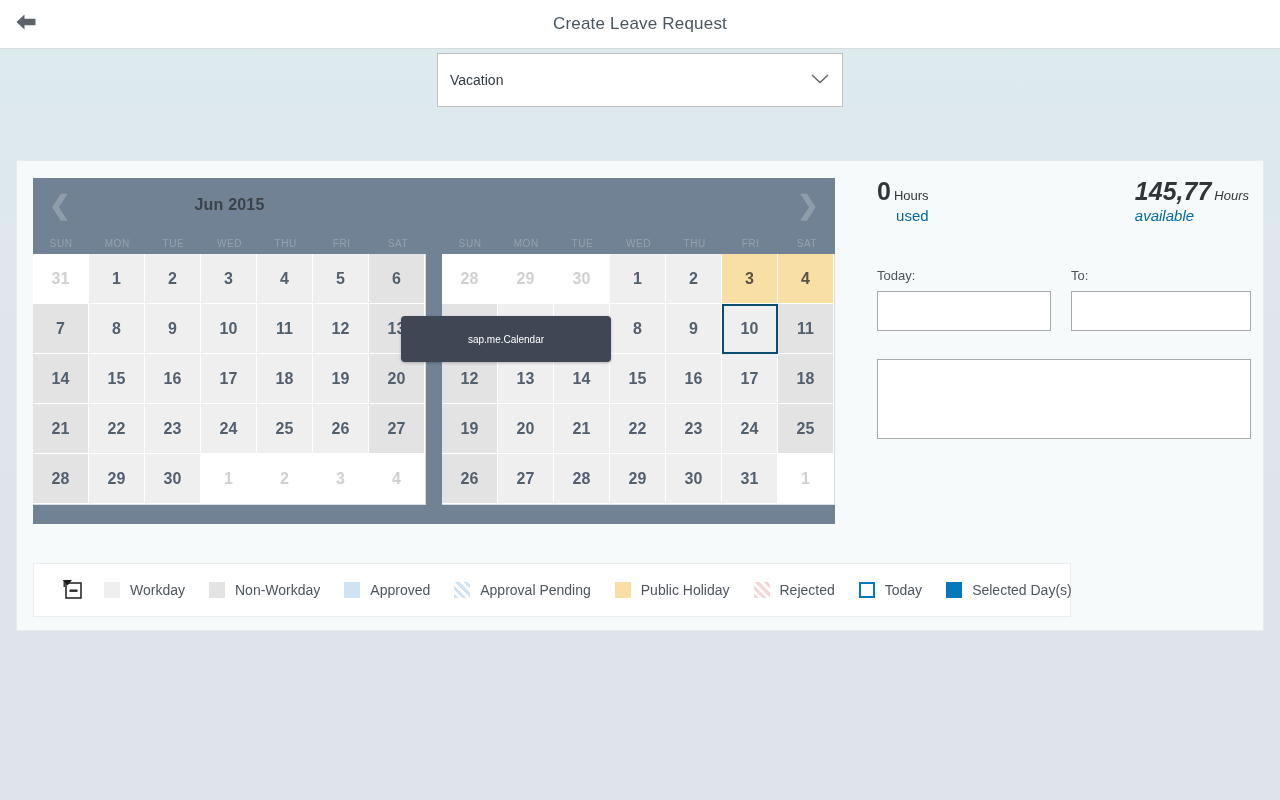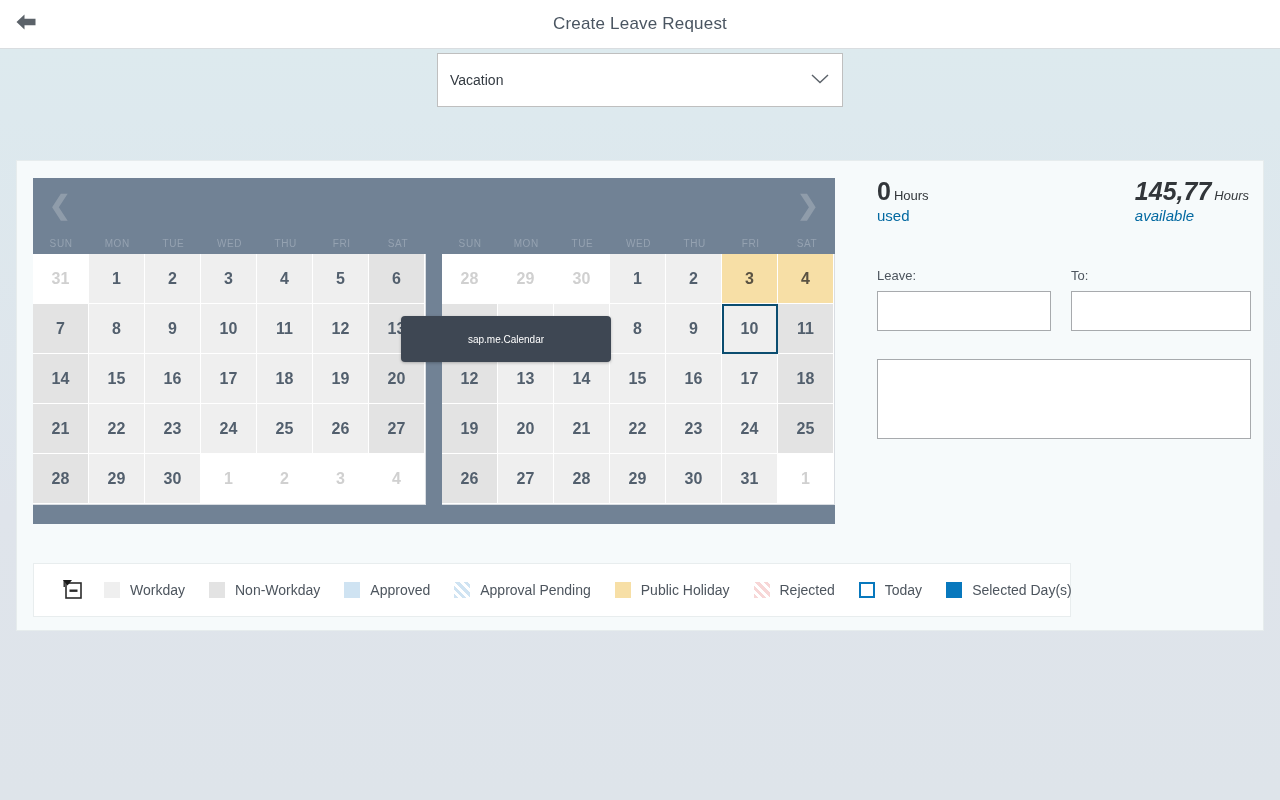--- a/index.html
+++ b/index.html
@@ -210,21 +210,21 @@
     position: absolute;
     left: 844px;
     top: 17px;
     width: 390px;
   }
   .hours-row {
     position: relative;
     height: 60px;
   }
   .hours-block { position: absolute; top: 0; }
-  .hours-block.left  { left: 16px; text-align: left; }
+  .hours-block.left  { left: 16px; text-align: right; }
   .hours-block.right { right: 2px; text-align: left; font-style: italic; }
   .hours-num {
     font-size: 25px;
     font-weight: bold;
     color: #32363a;
     line-height: 26px;
   }
   .hours-unit {
     font-size: 13px;
     font-weight: normal;
@@ -356,20 +356,21 @@
     </div>
   </div>
 
   <div class="card">
 
     <div class="calendar">
       <div class="cal-months" id="cal-months">
           <div class="cal-month">
             <div class="cal-head">
               <div class="cal-nav prev">❮</div>
+              <div class="cal-title">Jun 2015</div>
             </div>
             <div class="cal-dow">
               <span>SUN</span>
               <span>MON</span>
               <span>TUE</span>
               <span>WED</span>
               <span>THU</span>
               <span>FRI</span>
               <span>SAT</span>
             </div>
@@ -482,21 +483,21 @@
         <div class="hours-block right">
           <div>
             <span class="hours-num">145,77</span><span class="hours-unit">Hours</span>
           </div>
           <div class="hours-sub">available</div>
         </div>
       </div>
 
       <div class="field-row">
         <div class="field">
-          <div class="field-label">Leave:</div>
+          <div class="field-label">Today:</div>
           <input class="field-input" type="text" value="" style="">
         </div>
         <div class="field to">
           <div class="field-label">To:</div>
           <input class="field-input" type="text" value="" style="">
         </div>
       </div>
 
       <div class="note-block">
         <textarea class="note-area" style=""></textarea>

